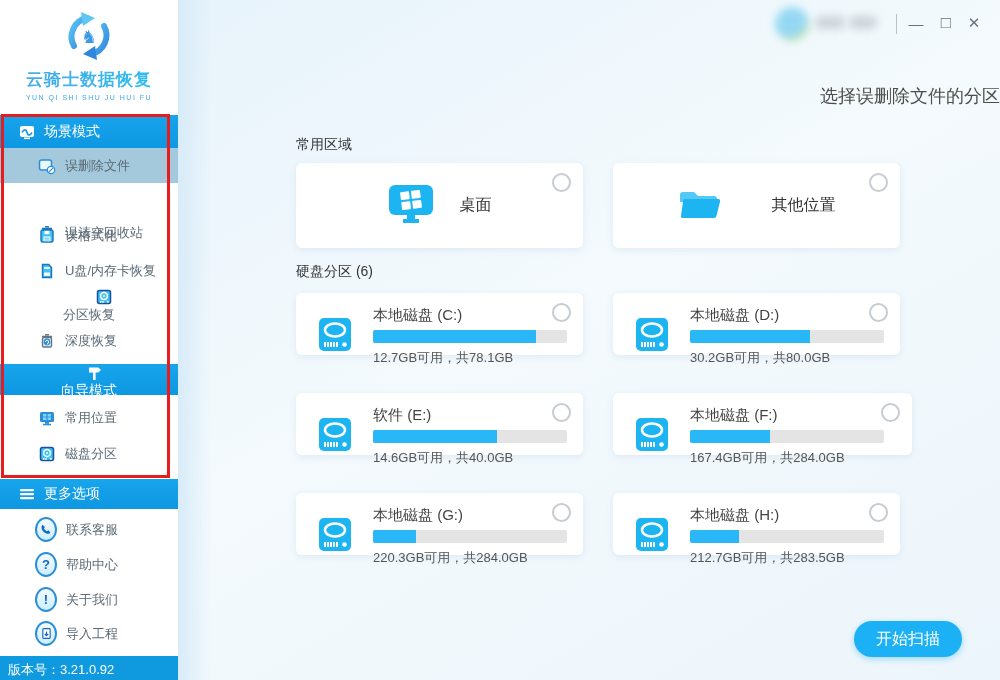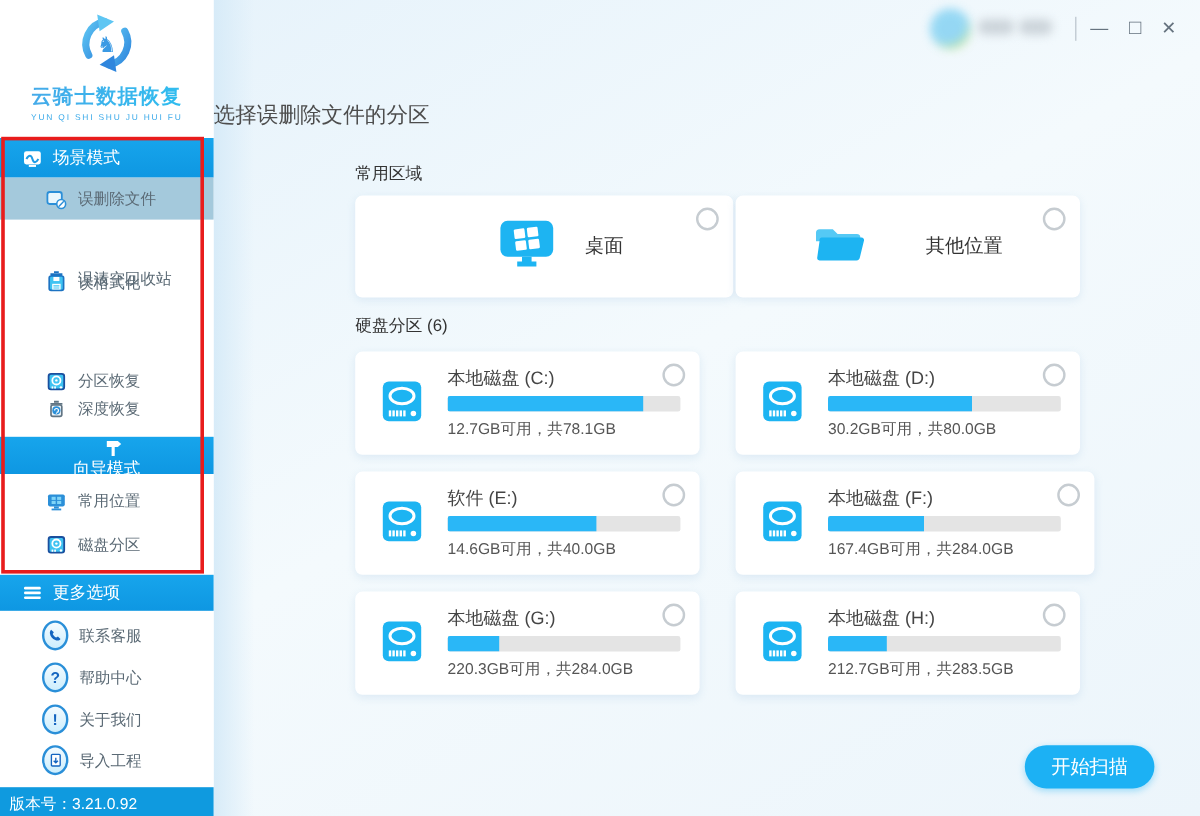--- a/index.html
+++ b/index.html
@@ -5,28 +5,28 @@
   html,body{margin:0;padding:0;}
   body{width:1000px;height:680px;position:relative;overflow:hidden;
        font-family:"Liberation Sans","DejaVu Sans",sans-serif;background:#fff;}
   .abs{position:absolute;}
 
   
   .main{left:178px;top:0;width:822px;height:680px;
         background:linear-gradient(150deg,#e7f3fb 0%,#f4fafd 45%,#ecf5fb 100%);}
   .main-edge{left:0;top:0;width:34px;height:680px;
         background:linear-gradient(to right,#d7ebf8,rgba(215,235,248,0));}
-  .page-title{left:0;top:84px;width:822px;text-align:left;font-size:18px;color:#4d4d4d;}
+  .page-title{left:0;top:84px;width:822px;text-align:right;font-size:18px;color:#4d4d4d;}
   .sec-label{font-size:14px;color:#333;}
   .card{background:#fff;border-radius:6px;box-shadow:0 2px 7px rgba(110,160,205,.16);}
   .quick-card{width:287px;height:85px;display:flex;align-items:center;justify-content:center;gap:26px;}
   .quick-label{font-size:16px;color:#333;}
   .radio{position:absolute;top:10px;right:12px;width:15px;height:15px;border-radius:50%;
          border:2px solid #c6ccd1;background:#fff;}
-  .dcard{width:287px;height:86px;}
+  .dcard{width:287px;height:62px;}
   .dicon{position:absolute;left:22px;top:23px;}
   .dname{position:absolute;left:77px;top:13px;font-size:15px;color:#444;}
   .track{position:absolute;left:77px;top:37px;width:194px;height:13px;background:#e4e4e4;border-radius:2px;overflow:hidden;}
   .fill{height:100%;background:#2ab7f7;}
   .dinfo{position:absolute;left:77px;top:56px;font-size:13px;color:#555;}
   .scan-btn{left:836px;top:621px;width:108px;height:36px;border:none;border-radius:18px;
             background:#1cb1f4;color:#fff;font-size:16px;cursor:pointer;
             font-family:inherit;box-shadow:0 2px 6px rgba(28,177,244,.4);margin-left:18px;}
 
   
@@ -67,21 +67,21 @@
 </style>
 </head>
 <body>
 
 <div class="abs main">
   <div class="abs main-edge"></div>
   <div class="abs page-title">选择误删除文件的分区</div>
 
   <div class="abs sec-label" style="left:118px;top:136px;">常用区域</div>
 
-  <div class="abs card quick-card" style="left:118px;top:163px;padding-left:28px;">
+  <div class="abs card quick-card" style="left:118px;top:163px;">
     <span>
       <svg width="46" height="40" viewBox="0 0 46 40">
         <rect x="1" y="1" width="44" height="30" rx="6" fill="#1db4f2"></rect>
         <g fill="#fff" transform="rotate(-7 23 16)">
           <rect x="13" y="7" width="9" height="8" rx="1"></rect>
             <rect x="24" y="7" width="9" height="8" rx="1"></rect>
           <rect x="13" y="17" width="9" height="8" rx="1"></rect>
             <rect x="24" y="17" width="9" height="8" rx="1"></rect>
         </g>
         <path d="M19 31h8v4h4v4H15v-4h4z" fill="#1db4f2"></path>
@@ -315,22 +315,32 @@
           <rect x="3" y="3" width="12" height="12" rx="1.6" fill="#3fc3f2" stroke="#1d73c2" stroke-width="1.4"></rect>
           <rect x="6.5" y="3.8" width="5" height="3.4" fill="#fff"></rect>
           <rect x="5.5" y="9.5" width="7" height="4.8" fill="#fff"></rect>
           <line x1="6.5" y1="11.2" x2="11.5" y2="11.2" stroke="#3fc3f2" stroke-width="1"></line>
           <line x1="6.5" y1="13" x2="11.5" y2="13" stroke="#3fc3f2" stroke-width="1"></line>
         </svg>
     </span>
     <span>误格式化</span>
   </div>
 
-
-  <div class="abs srow" style="top:300px;">
+  <div class="abs srow" style="top:253px;">
+    <span class="iicon">
+      <svg width="18" height="18" viewBox="0 0 18 18">
+          <path d="M4.5 2.5h6.3l2.7 3v10h-9z" fill="#3fc3f2" stroke="#1d73c2" stroke-width="1.4"></path>
+          <rect x="6" y="5" width="6" height="2" fill="#e8f7fe"></rect>
+          <rect x="6" y="10.5" width="6" height="3.3" fill="#fff"></rect>
+        </svg>
+    </span>
+    <span>U盘/内存卡恢复</span>
+  </div>
+
+  <div class="abs srow" style="top:288px;flex-direction:column;">
     <span class="iicon">
       <svg width="18" height="18" viewBox="0 0 18 18">
           <rect x="2.5" y="2.5" width="13" height="13" rx="2" fill="#3fc3f2" stroke="#1a4f9e" stroke-width="1.5"></rect>
           <circle cx="9" cy="8" r="3.4" fill="none" stroke="#fff" stroke-width="1.5"></circle>
           <circle cx="9" cy="8" r="1" fill="#fff"></circle>
           <rect x="5" y="13" width="1.4" height="1.8" fill="#fff"></rect>
           <rect x="7.2" y="13" width="1.4" height="1.8" fill="#fff"></rect>
           <circle cx="12.8" cy="13.8" r="1" fill="#fff"></circle>
         </svg>
     </span>

